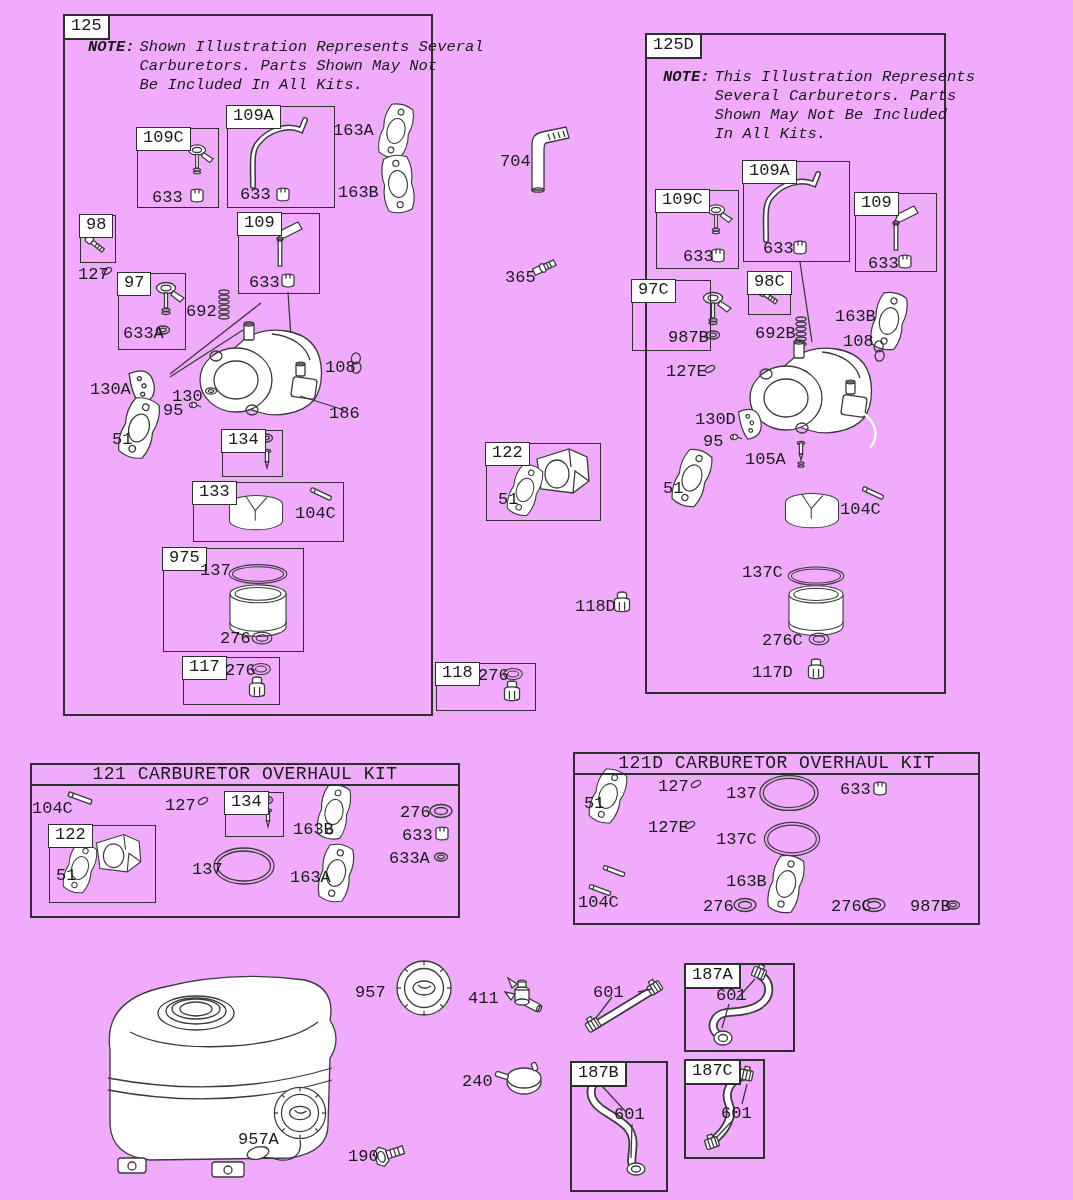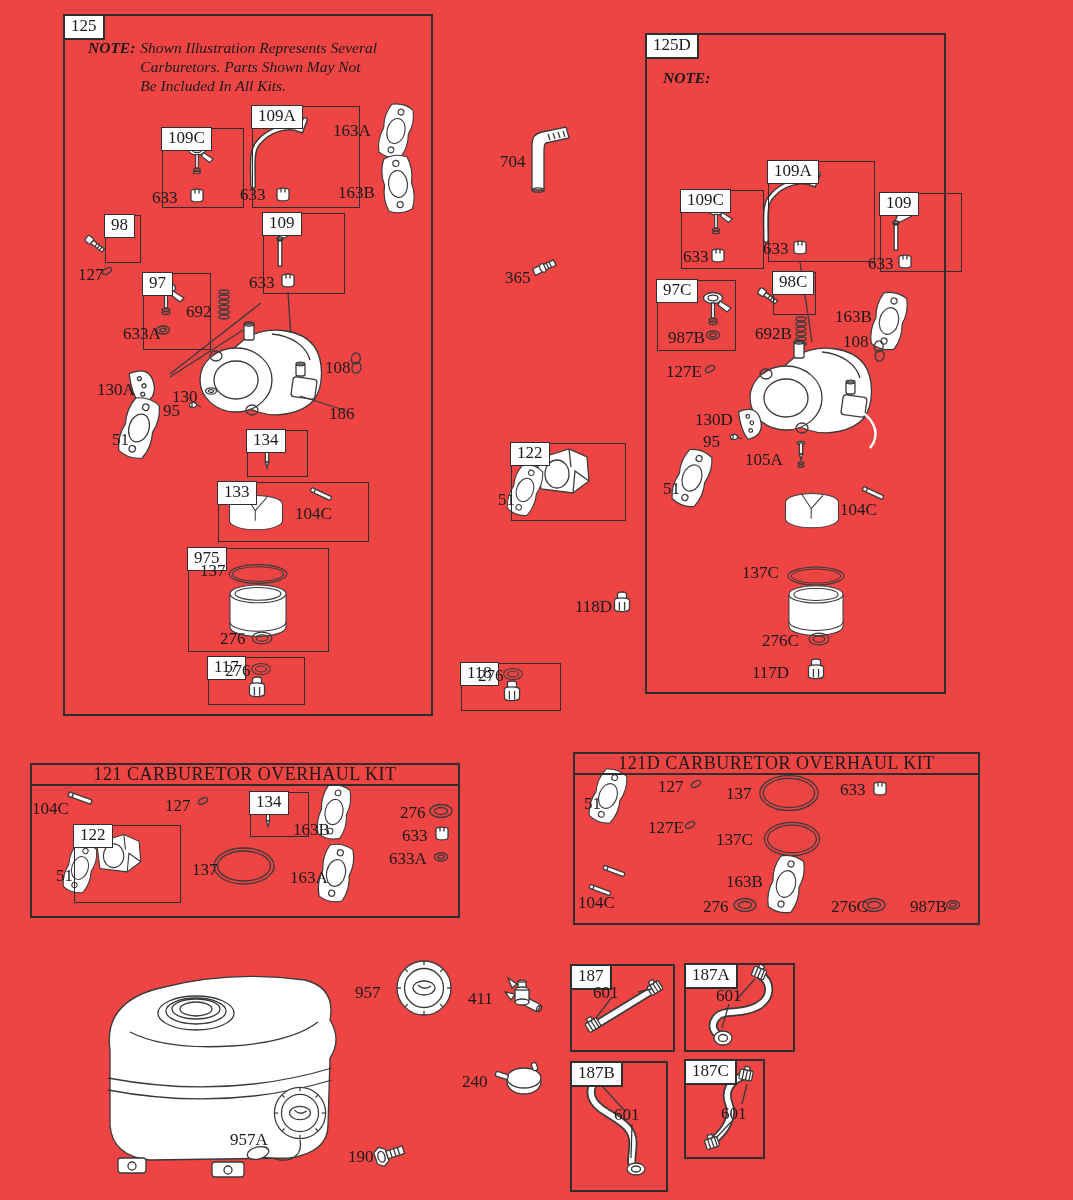--- a/index.html
+++ b/index.html
@@ -1,22 +1,22 @@
 <!DOCTYPE html>
 <html><head>
 <meta charset="utf-8">
 <style>
   html,body{margin:0;padding:0;background:#fff;}
-  .page{position:relative;width:1073px;height:1200px;background:#ef4444;overflow:hidden;
-        font-family:Liberation Serif, serif;color:#1a1a1a;}
+  .page{position:relative;width:1073px;height:1200px;background:#f0abfc;overflow:hidden;
+        font-family:Liberation Mono, monospace;color:#1a1a1a;}
   .art{position:absolute;left:0;top:0;z-index:1;}
   .ln{stroke:#3a3a3a;stroke-width:1.3;fill:none;}
   .fw{stroke:#3a3a3a;stroke-width:1.3;fill:#fff;}
   .box{position:absolute;border:2px solid #2e2e2e;z-index:2;}
-  .sub{border-width:1.5px;z-index:3;margin-left:25px;}
+  .sub{border-width:1.5px;z-index:3;}
   .tab{position:absolute;top:-2px;left:-2px;background:#fff;border:2px solid #2e2e2e;
        padding:0 6px 2px 6px;font-size:17px;line-height:20px;white-space:nowrap;}
   .sub .tab{border-width:1.5px;}
   .ref{position:absolute;font-size:17px;line-height:19px;white-space:nowrap;z-index:4;}
   .note{position:absolute;display:flex;gap:5px;font-style:italic;font-size:15.5px;
         line-height:19px;z-index:4;}
   .note .nb{font-weight:bold;}
   .kit-head{position:absolute;left:0;right:0;top:0;height:19px;border-bottom:2px solid #2e2e2e;
         text-align:center;font-size:18px;line-height:19px;letter-spacing:.5px;}
 </style>
@@ -469,20 +469,26 @@
     </div>
 <div class="box sub" style="left:436px;top:663px;width:98px;height:46px">
       <div class="tab">118</div>
     </div>
 
 <div class="box" style="left:645px;top:33px;width:297px;height:657px">
   <div class="tab">125D</div>
 </div>
 <div class="note" style="left:663px;top:68px">
   <span class="nb">NOTE:</span>
+  <span>
+    <div>This Illustration Represents</div>
+    <div>Several Carburetors. Parts</div>
+    <div>Shown May Not Be Included</div>
+    <div>In All Kits.</div>
+  </span>
 </div>
 
 <div class="box sub" style="left:656px;top:190px;width:81px;height:77px">
       <div class="tab">109C</div>
     </div>
 <div class="box sub" style="left:743px;top:161px;width:105px;height:99px">
       <div class="tab">109A</div>
     </div>
 <div class="box sub" style="left:855px;top:193px;width:80px;height:77px">
       <div class="tab">109</div>
@@ -501,43 +507,40 @@
       <div class="tab">134</div>
     </div>
 <div class="box sub" style="left:49px;top:825px;width:105px;height:76px">
       <div class="tab">122</div>
     </div>
 
 <div class="box" style="left:573px;top:752px;width:403px;height:169px">
   <div class="kit-head">121D CARBURETOR OVERHAUL KIT</div>
 </div>
 
-<div class="box" style="left:570px;top:964px;width:101px;height:84px">
-      <div class="tab">187</div>
-    </div>
 <div class="box" style="left:684px;top:963px;width:107px;height:85px">
       <div class="tab">187A</div>
     </div>
 <div class="box" style="left:570px;top:1061px;width:94px;height:127px">
       <div class="tab">187B</div>
     </div>
 <div class="box" style="left:684px;top:1059px;width:77px;height:96px">
       <div class="tab">187C</div>
     </div>
 
 <div class="ref" style="left:152px;top:188px">633</div>
 <div class="ref" style="left:240px;top:185px">633</div>
 <div class="ref" style="left:333px;top:121px">163A</div>
 <div class="ref" style="left:338px;top:183px">163B</div>
 <div class="ref" style="left:78px;top:265px">127</div>
 <div class="ref" style="left:123px;top:324px">633A</div>
 <div class="ref" style="left:186px;top:302px">692</div>
 <div class="ref" style="left:249px;top:273px">633</div>
 <div class="ref" style="left:325px;top:358px">108</div>
-<div class="ref" style="left:97px;top:380px">130A</div>
+<div class="ref" style="left:90px;top:380px">130A</div>
 <div class="ref" style="left:172px;top:387px">130</div>
 <div class="ref" style="left:163px;top:401px">95</div>
 <div class="ref" style="left:112px;top:430px">51</div>
 <div class="ref" style="left:329px;top:404px">186</div>
 <div class="ref" style="left:295px;top:504px">104C</div>
 <div class="ref" style="left:200px;top:561px">137</div>
 <div class="ref" style="left:220px;top:629px">276</div>
 <div class="ref" style="left:225px;top:661px">276</div>
 
 <div class="ref" style="left:500px;top:152px">704</div>
@@ -578,21 +581,21 @@
 <div class="ref" style="left:726px;top:784px">137</div>
 <div class="ref" style="left:840px;top:780px">633</div>
 <div class="ref" style="left:648px;top:818px">127E</div>
 <div class="ref" style="left:716px;top:830px">137C</div>
 <div class="ref" style="left:578px;top:893px">104C</div>
 <div class="ref" style="left:726px;top:872px">163B</div>
 <div class="ref" style="left:703px;top:897px">276</div>
 <div class="ref" style="left:831px;top:897px">276C</div>
 <div class="ref" style="left:910px;top:897px">987B</div>
 
-<div class="ref" style="left:230px;top:1130px">957A</div>
+<div class="ref" style="left:238px;top:1130px">957A</div>
 <div class="ref" style="left:355px;top:983px">957</div>
 <div class="ref" style="left:468px;top:989px">411</div>
 <div class="ref" style="left:462px;top:1072px">240</div>
 <div class="ref" style="left:348px;top:1147px">190</div>
 <div class="ref" style="left:593px;top:983px">601</div>
 <div class="ref" style="left:716px;top:986px">601</div>
 <div class="ref" style="left:614px;top:1105px">601</div>
 <div class="ref" style="left:721px;top:1104px">601</div>
 
 </div>

